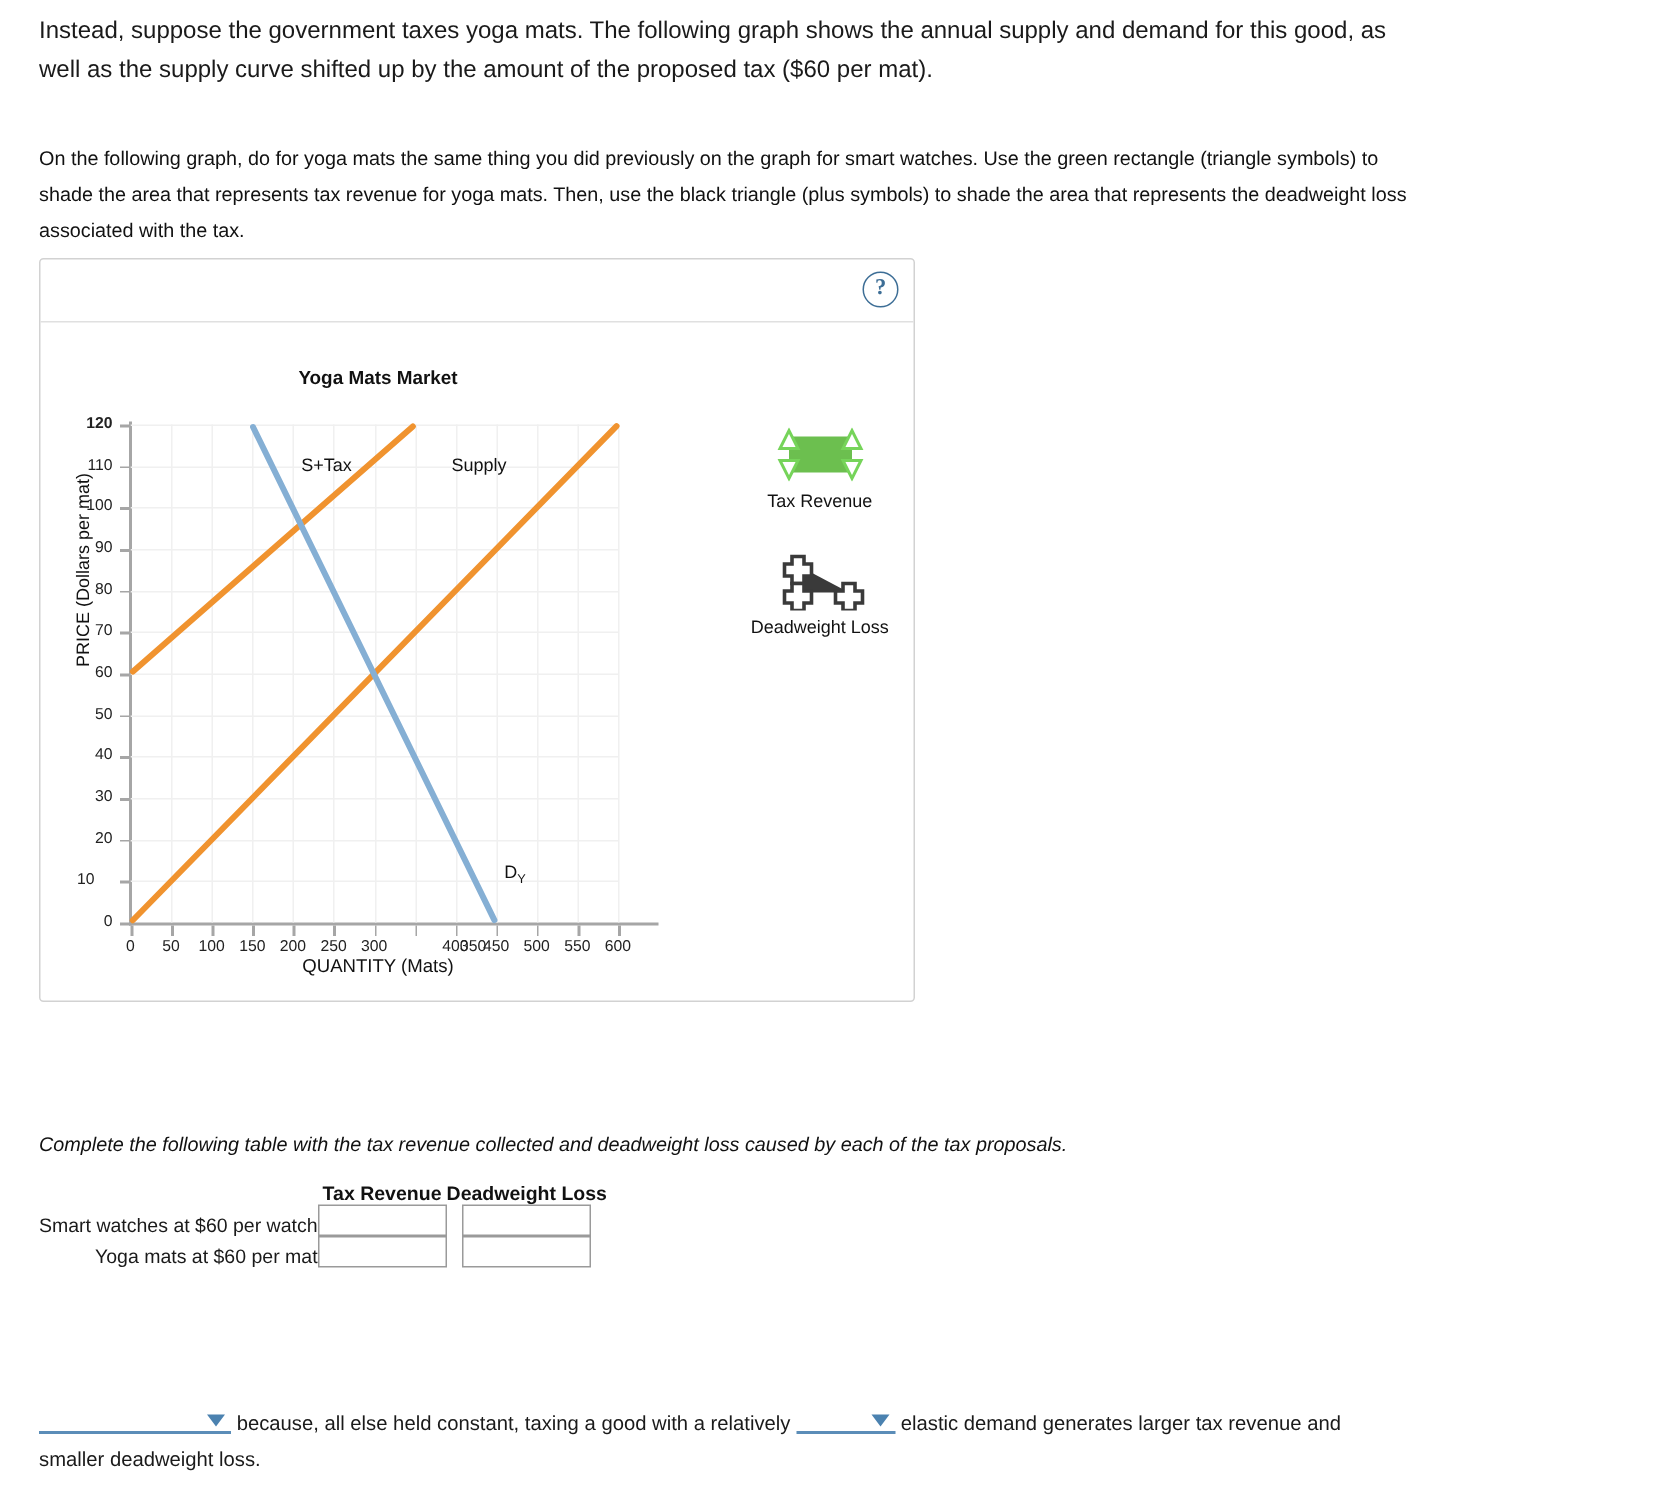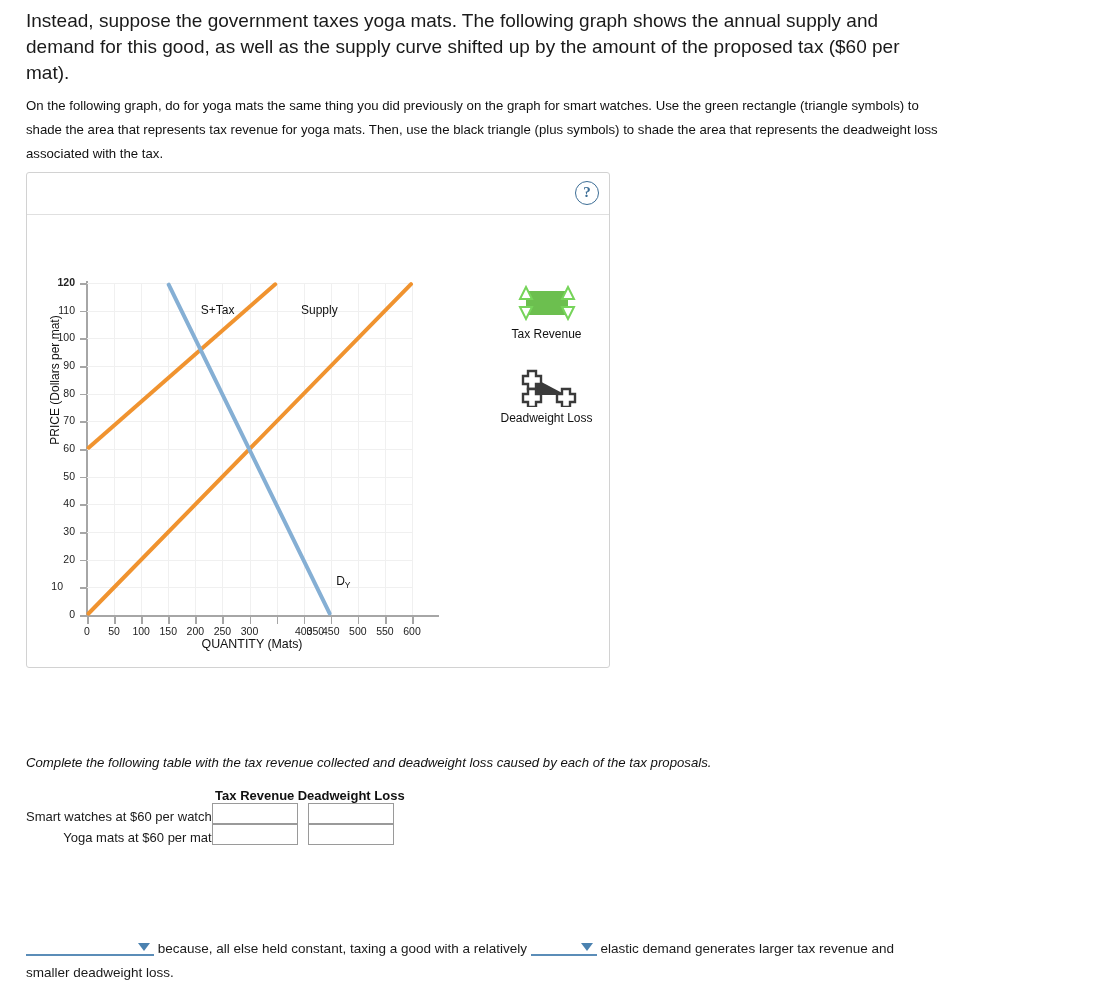--- a/index.html
+++ b/index.html
@@ -15,21 +15,21 @@
     overflow: hidden;
   }
 
   .page { position: relative; width: 1112px; height: 998px; }
 
   
   .intro {
     position: absolute;
     left: 26px; top: 8px; width: 900px;
     line-height: 26px;
-    font-size: 19px;
+    font-size: 16px;
     color: #1a1a1a;
   }
   .instruction {
     position: absolute;
     left: 26px; top: 94px; width: 912px;
     line-height: 24px;
     font-size: 13.2px;
     color: #111;
   }
 
@@ -257,20 +257,21 @@
   <div class="intro">Instead, suppose the government taxes yoga mats. The following graph shows the annual supply and demand for this good, as well as the supply curve shifted up by the amount of the proposed tax ($60 per mat).</div>
 
   <div class="instruction">On the following graph, do for yoga mats the same thing you did previously on the graph for smart watches. Use the green rectangle (triangle symbols) to shade the area that represents tax revenue for yoga mats. Then, use the black triangle (plus symbols) to shade the area that represents the deadweight loss associated with the tax.</div>
 
   <div class="graph-panel">
 
     <div class="panel-header">
       <div class="help-btn">?</div>
     </div>
 
+    <div class="chart-title">Yoga Mats Market</div>
 
     <div class="axis-title-x">QUANTITY (Mats)</div>
     <div class="axis-title-y">PRICE (Dollars per mat)</div>
 
     <div class="axis-y"></div>
     <div class="axis-x"></div>
 
     <div class="plot" id="plot">
         <div class="plot-grid-v" style="left: 27.0833px;"></div>
         <div class="plot-grid-v" style="left: 54.1667px;"></div>

